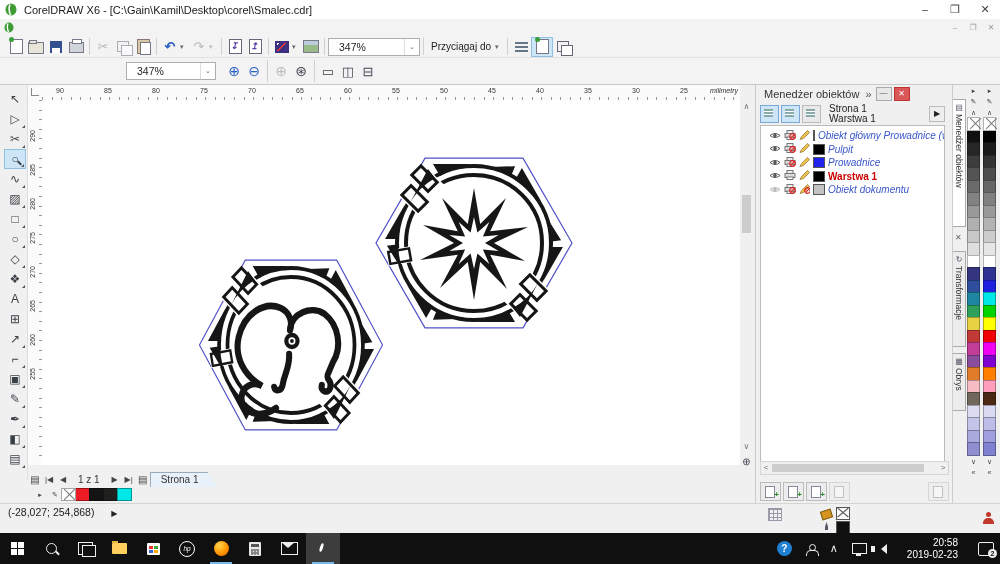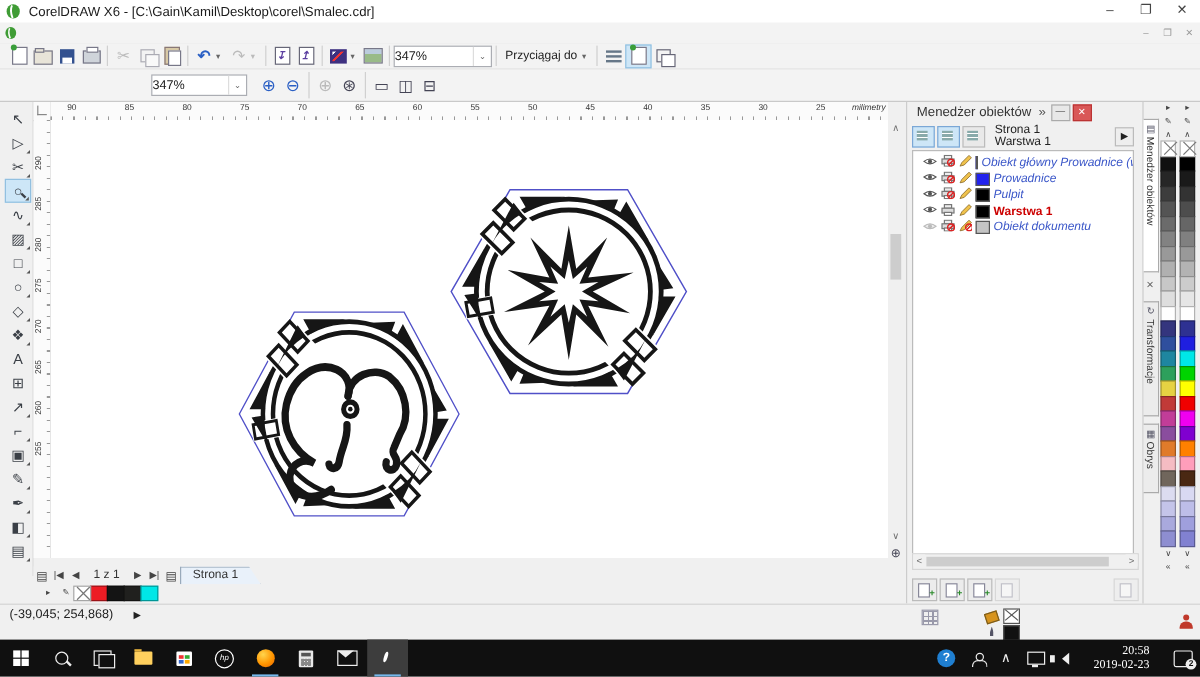--- a/index.html
+++ b/index.html
@@ -15,21 +15,21 @@
   
   #menubar{left:0;top:19px;width:1000px;height:17px;background:#f3f3f3;border-bottom:1px solid #ddd;display:flex;align-items:center;}
   .docctl{margin-left:auto;display:flex;color:#999;font-size:8px;}
   .docctl span{width:18px;text-align:center;line-height:16px;}
   
   #toolbar{left:0;top:36px;width:1000px;height:22px;background:#f3f3f3;border-bottom:1px solid #e2e2e2;display:flex;align-items:center;padding-left:6px;box-sizing:border-box;}
   #propbar{left:0;top:58px;width:1000px;height:27px;background:#f3f3f3;border-bottom:1px solid #c9c9c9;display:flex;align-items:center;padding-left:126px;box-sizing:border-box;}
   .tbtn{width:20px;height:18px;display:flex;align-items:center;justify-content:center;color:#445;font-size:13px;}
   .tbtn.dis{color:#bbb;}
   .drop{font-size:7px;color:#666;width:9px;}
-  .combo{width:78px;height:16px;background:#fff;border:1px solid #abadb3;display:flex;align-items:center;font-size:10.5px;padding-left:0;}
+  .combo{width:78px;height:16px;background:#fff;border:1px solid #abadb3;display:flex;align-items:center;font-size:10.5px;padding-left:10px;}
   .combo .drop{margin-left:auto;border-left:1px solid #ddd;height:100%;display:flex;align-items:center;justify-content:center;width:14px;}
   .page-ic{width:11px;height:13px;background:#fff;border:1px solid #778;position:relative;}
   .page-ic i{position:absolute;left:-2px;top:-3px;width:5px;height:5px;background:#3a9e3a;border-radius:50%;}
   .folder-ic{width:14px;height:10px;background:#e8e4d8;border:1px solid #778;position:relative;margin-top:3px;}
   .folder-ic i{position:absolute;top:-3px;left:0;width:6px;height:2px;background:#e8e4d8;border:1px solid #778;}
   .floppy-ic{width:12px;height:12px;background:#33518f;position:relative;}
   .floppy-ic i{position:absolute;left:2px;bottom:0;width:8px;height:5px;background:#fff;}
   .print-ic{width:13px;height:9px;background:#cfd4da;border:1px solid #778;position:relative;margin-top:2px;}
   .print-ic i{position:absolute;left:2px;top:-4px;width:8px;height:3px;background:#fff;border:1px solid #778;}
   .clip-ic{width:11px;height:13px;background:#d8c9a6;border:1px solid #877;position:relative;}
@@ -154,21 +154,21 @@
   .mailico::after{content:"";position:absolute;left:-1px;top:-1px;border-left:7.5px solid transparent;border-right:7.5px solid transparent;border-top:6px solid #eee;}
   .trayico{color:#eee;font-size:11px;}
   .helpico{width:15px;height:15px;border-radius:50%;background:#1f7fd1;color:#fff;font-size:10px;font-weight:bold;display:flex;align-items:center;justify-content:center;}
   .peopleico{width:10px;height:10px;position:relative;}
   .peopleico::before{content:"";position:absolute;left:3px;top:0;width:5px;height:5px;border:1.2px solid #eee;border-radius:50%;}
   .peopleico::after{content:"";position:absolute;left:0;top:6px;width:11px;height:5px;border:1.2px solid #eee;border-bottom:none;border-radius:5px 5px 0 0;}
   .monico{width:13px;height:9px;border:1.2px solid #eee;position:relative;}
   .monico::after{content:"";position:absolute;left:3px;bottom:-3px;width:5px;height:2px;background:#eee;}
   .spkico{width:0;height:0;border-top:5px solid transparent;border-bottom:5px solid transparent;border-right:6px solid #eee;position:relative;}
   .spkico::before{content:"";position:absolute;left:-10px;top:-3px;width:4px;height:6px;background:#eee;}
-  .clock{text-align:right;font-size:10px;line-height:12px;color:#fff;margin:0 6px;font-family:Liberation Serif, serif;}
+  .clock{text-align:right;font-size:10px;line-height:12px;color:#fff;margin:0 6px;}
   .notifico{width:14px;height:12px;border:1.2px solid #eee;border-radius:2px;position:relative;}
   .notifbadge{position:absolute;right:-4px;bottom:-3px;background:#eee;color:#111;border-radius:50%;width:9px;height:9px;font-size:7px;line-height:9px;text-align:center;font-weight:bold;}
   .corelico{width:15px;height:15px;position:relative;}
   .corelball{width:13px;height:14px;background:#3f9c35;border-radius:50% 50% 50% 50%/60% 60% 40% 40%;position:relative;}
   .corelball::after{content:"";position:absolute;left:4px;top:2px;width:3px;height:9px;background:#fff;border-radius:50%;transform:rotate(18deg);}
   .statperson{width:13px;height:13px;position:relative;}
   .statperson::before{content:"";position:absolute;left:4px;top:0;width:5px;height:5px;background:#c0392b;border-radius:50%;}
   .statperson::after{content:"";position:absolute;left:1px;top:6px;width:11px;height:6px;background:#c0392b;border-radius:5px 5px 0 0;}
   .bucketico{width:13px;height:11px;position:relative;}
   .bucketico::before{content:"";position:absolute;left:1px;top:2px;width:9px;height:7px;background:#d7941e;border:1px solid #7a5c1e;transform:rotate(-18deg);}
@@ -527,40 +527,40 @@
           <span><svg width="12" height="10" viewBox="0 0 12 10">
               <rect x="3" y="0.5" width="6" height="3" fill="#eee" stroke="#777"></rect>
               <rect x="1" y="3.5" width="10" height="4" fill="#ddd" stroke="#777"></rect>
               <rect x="3" y="7" width="6" height="2.5" fill="#fff" stroke="#777"></rect>
               <circle cx="8.5" cy="6.5" r="2.8" fill="none" stroke="#d22" stroke-width="1.2"></circle>
               <line x1="6.6" y1="8.4" x2="10.4" y2="4.6" stroke="#d22" stroke-width="1.2"></line>
             </svg></span>
           <span><svg width="11" height="10" viewBox="0 0 11 10">
               <path d="M1,9.5 L2.5,6.5 L8.5,0.5 L10.5,2.5 L4.5,8.5Z" fill="#f0c24b" stroke="#8a6d2f" stroke-width="0.7"></path>
             </svg></span>
-          <span class="sq" style="background: rgb(34, 34, 238);"></span>
-          <span class="lbl">Prowadnice</span>
+          <span class="sq" style="background: rgb(0, 0, 0);"></span>
+          <span class="lbl">Pulpit</span>
         </div>
         <div class="drow">
           <span><svg width="12" height="9" viewBox="0 0 12 9">
               <path d="M1,4.5 Q6,0.5 11,4.5 Q6,8.5 1,4.5Z" fill="#fff" stroke="#555"></path>
               <circle cx="6" cy="4.5" r="1.7" fill="#555"></circle>
             </svg></span>
           <span><svg width="12" height="10" viewBox="0 0 12 10">
               <rect x="3" y="0.5" width="6" height="3" fill="#eee" stroke="#777"></rect>
               <rect x="1" y="3.5" width="10" height="4" fill="#ddd" stroke="#777"></rect>
               <rect x="3" y="7" width="6" height="2.5" fill="#fff" stroke="#777"></rect>
               <circle cx="8.5" cy="6.5" r="2.8" fill="none" stroke="#d22" stroke-width="1.2"></circle>
               <line x1="6.6" y1="8.4" x2="10.4" y2="4.6" stroke="#d22" stroke-width="1.2"></line>
             </svg></span>
           <span><svg width="11" height="10" viewBox="0 0 11 10">
               <path d="M1,9.5 L2.5,6.5 L8.5,0.5 L10.5,2.5 L4.5,8.5Z" fill="#f0c24b" stroke="#8a6d2f" stroke-width="0.7"></path>
             </svg></span>
-          <span class="sq" style="background: rgb(0, 0, 0);"></span>
-          <span class="lbl">Pulpit</span>
+          <span class="sq" style="background: rgb(34, 34, 238);"></span>
+          <span class="lbl">Prowadnice</span>
         </div>
         <div class="drow">
           <span><svg width="12" height="9" viewBox="0 0 12 9">
               <path d="M1,4.5 Q6,0.5 11,4.5 Q6,8.5 1,4.5Z" fill="#fff" stroke="#555"></path>
               <circle cx="6" cy="4.5" r="1.7" fill="#555"></circle>
             </svg></span>
           <span><svg width="12" height="10" viewBox="0 0 12 10">
               <rect x="3" y="0.5" width="6" height="3" fill="#eee" stroke="#777"></rect>
               <rect x="1" y="3.5" width="10" height="4" fill="#ddd" stroke="#777"></rect>
               <rect x="3" y="7" width="6" height="2.5" fill="#fff" stroke="#777"></rect>
@@ -699,21 +699,21 @@
       <div class="cell" style="background: rgb(217, 217, 242);"></div>
       <div class="cell" style="background: rgb(189, 189, 232);"></div>
       <div class="cell" style="background: rgb(159, 159, 221);"></div>
       <div class="cell" style="background: rgb(129, 129, 209);"></div>
       <div class="pbtn">∨</div>
       <div class="pbtn">«</div>
     </div>
 
   <div id="statusbar" class="abs">
     <div id="stat1">
-      <span>(-39,045; 254,868)</span>
+      <span>(-28,027; 254,868)</span>
       <span style="margin-left:14px;font-size:8px">▶</span>
     </div>
     <div class="statico" style="left:768px;top:4px">
         <span class="gridico"></span>
       </div>
     <div class="statico" style="left:820px;top:3px">
       <span class="bucketico"></span>
       <span class="fillsq x"></span>
     </div>
     <div class="statico" style="left:821px;top:17px">

